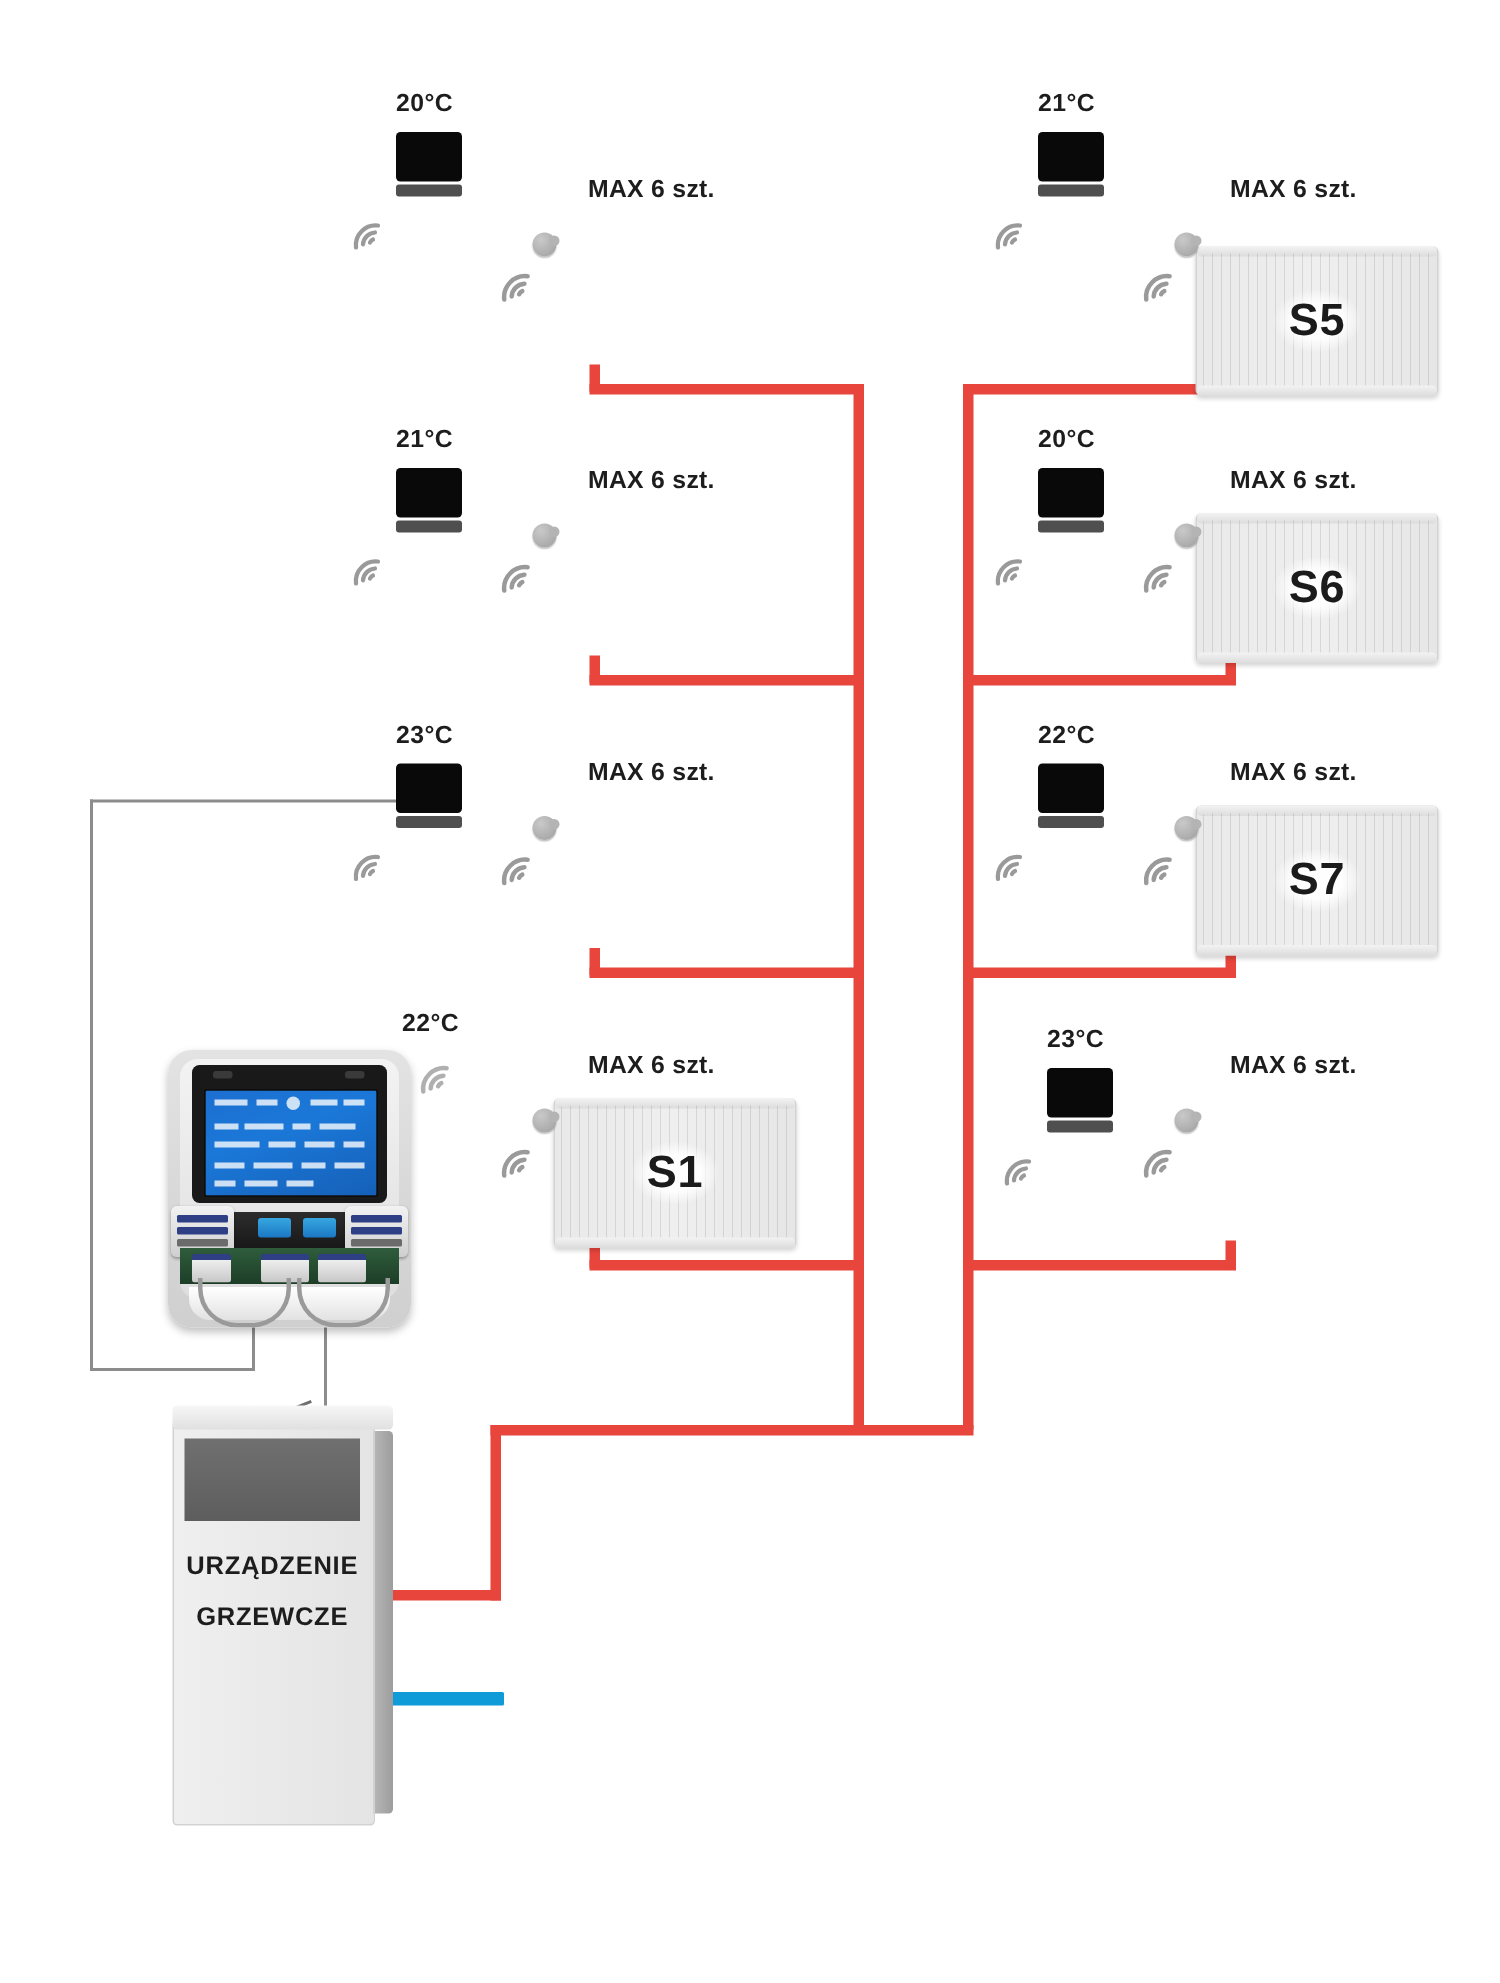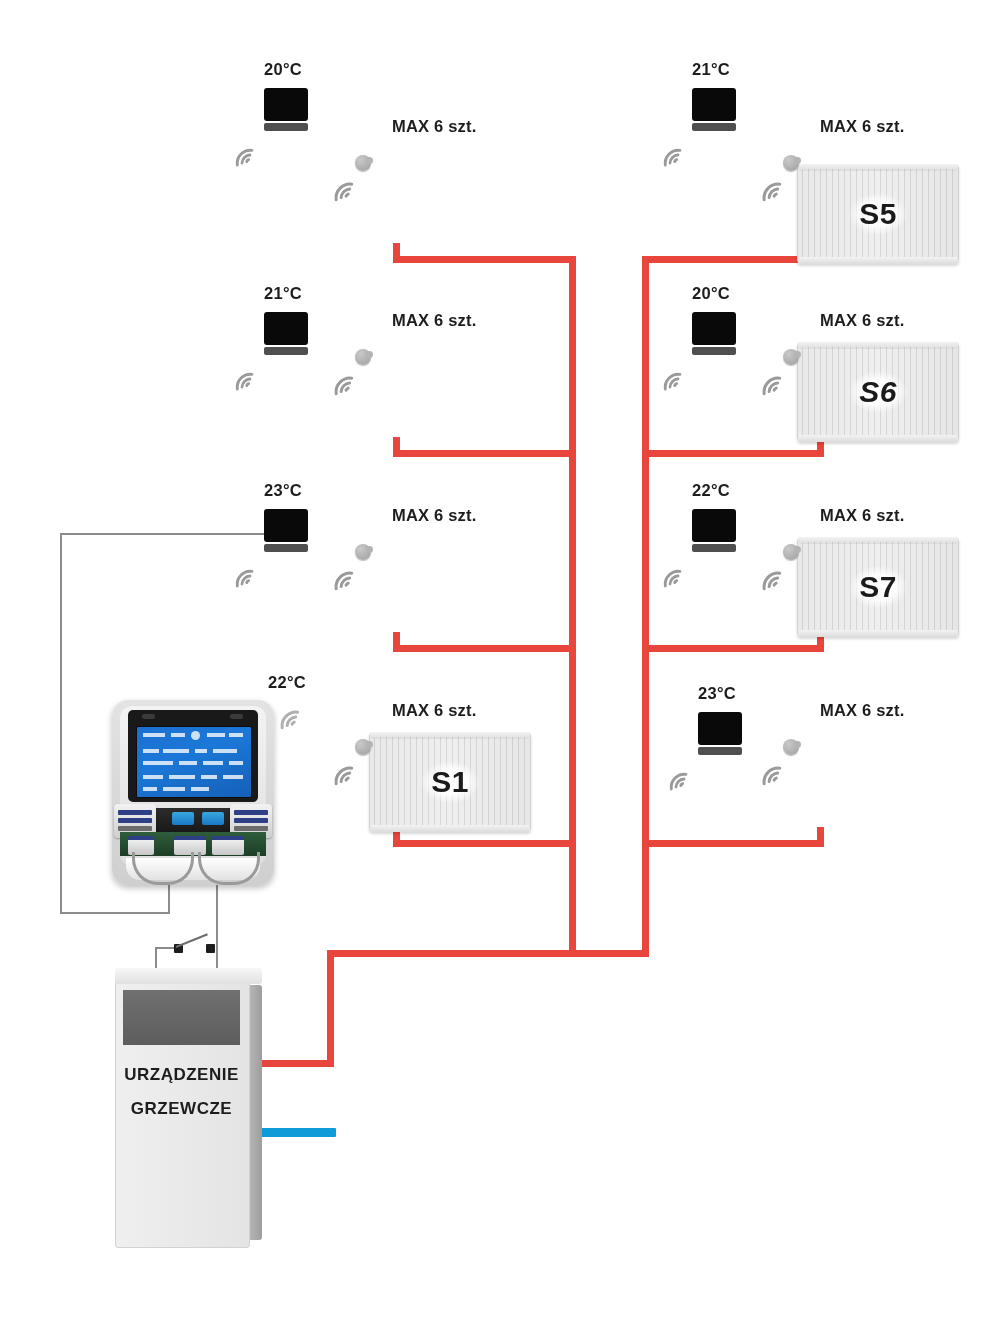--- a/index.html
+++ b/index.html
@@ -79,21 +79,21 @@
        background:linear-gradient(180deg,#37a7e0,#1b78c4);border-radius:2px;}
   .ctl-conn{position:absolute;top:136px;width:32px;height:15px;
        background:linear-gradient(180deg,#eee,#c7c7c7);border-radius:2px;
        border-top:4px solid #2e3f86;}
   .ctl-foot{position:absolute;left:14px;top:158px;width:134px;height:22px;
        background:linear-gradient(180deg,#ffffff,#e2e2e2);border-radius:0 0 14px 14px;}
   .ctl-foot-arc{position:absolute;top:152px;width:56px;height:30px;
        border:3px solid #9a9a9a;border-top:none;border-radius:0 0 26px 26px;}
 
   
-  #boiler{position:absolute;left:115px;top:968px;width:148px;height:278px;padding-left:16px;}
+  #boiler{position:absolute;left:115px;top:937px;width:148px;height:278px;padding-left:16px;}
   .blr-front{position:absolute;left:0;top:10px;width:133px;height:268px;
        background:linear-gradient(90deg,#efefef,#e4e4e4);
        border:1px solid #d2d2d2;border-radius:3px;}
   .blr-side{position:absolute;left:133px;top:17px;width:14px;height:255px;
        background:linear-gradient(90deg,#b9b9b9,#9d9d9d);border-radius:0 3px 3px 0;}
   .blr-top{position:absolute;left:0;top:0;width:147px;height:16px;
        background:linear-gradient(180deg,#f7f7f7,#e0e0e0);border-radius:3px;}
   .blr-panel{position:absolute;left:8px;top:22px;width:117px;height:55px;
        background:linear-gradient(180deg,#707070,#5d5d5d);}
   .blr-text{position:absolute;left:8px;top:90px;width:117px;text-align:center;
@@ -223,21 +223,21 @@
     <svg width="34" height="34" viewBox="0 0 34 34">
         <g transform="rotate(-45 17 17)" fill="none" stroke="#9a9a9a" stroke-width="3" stroke-linecap="round">
       <path d="M6 24 a14 14 0 0 1 22 0"></path>
           <path d="M11 26 a9 9 0 0 1 12 0"></path>
           <path d="M15.5 28.5 a4 4 0 0 1 3 0"></path>
         </g>
       </svg>
   </div>
 
   <div class="maxlbl" style="left:820px;top:311px;">MAX 6 szt.</div>
-  <div class="rad" style="left:797px;top:342px;font-style:italic;">
+  <div class="rad" style="left:797px;top:342px;">
     <div class="cap top"></div>
     <div class="fins"></div>
     <div class="cap bot"></div>
     <div class="lbl">S6</div>
   </div>
   <div class="valve" style="left:783px;top:349px;"></div>
   <div class="wifi" style="left:750px;top:364px;">
     <svg width="34" height="34" viewBox="0 0 34 34">
         <g transform="rotate(-45 17 17)" fill="none" stroke="#9a9a9a" stroke-width="3" stroke-linecap="round">
       <path d="M6 24 a14 14 0 0 1 22 0"></path>

